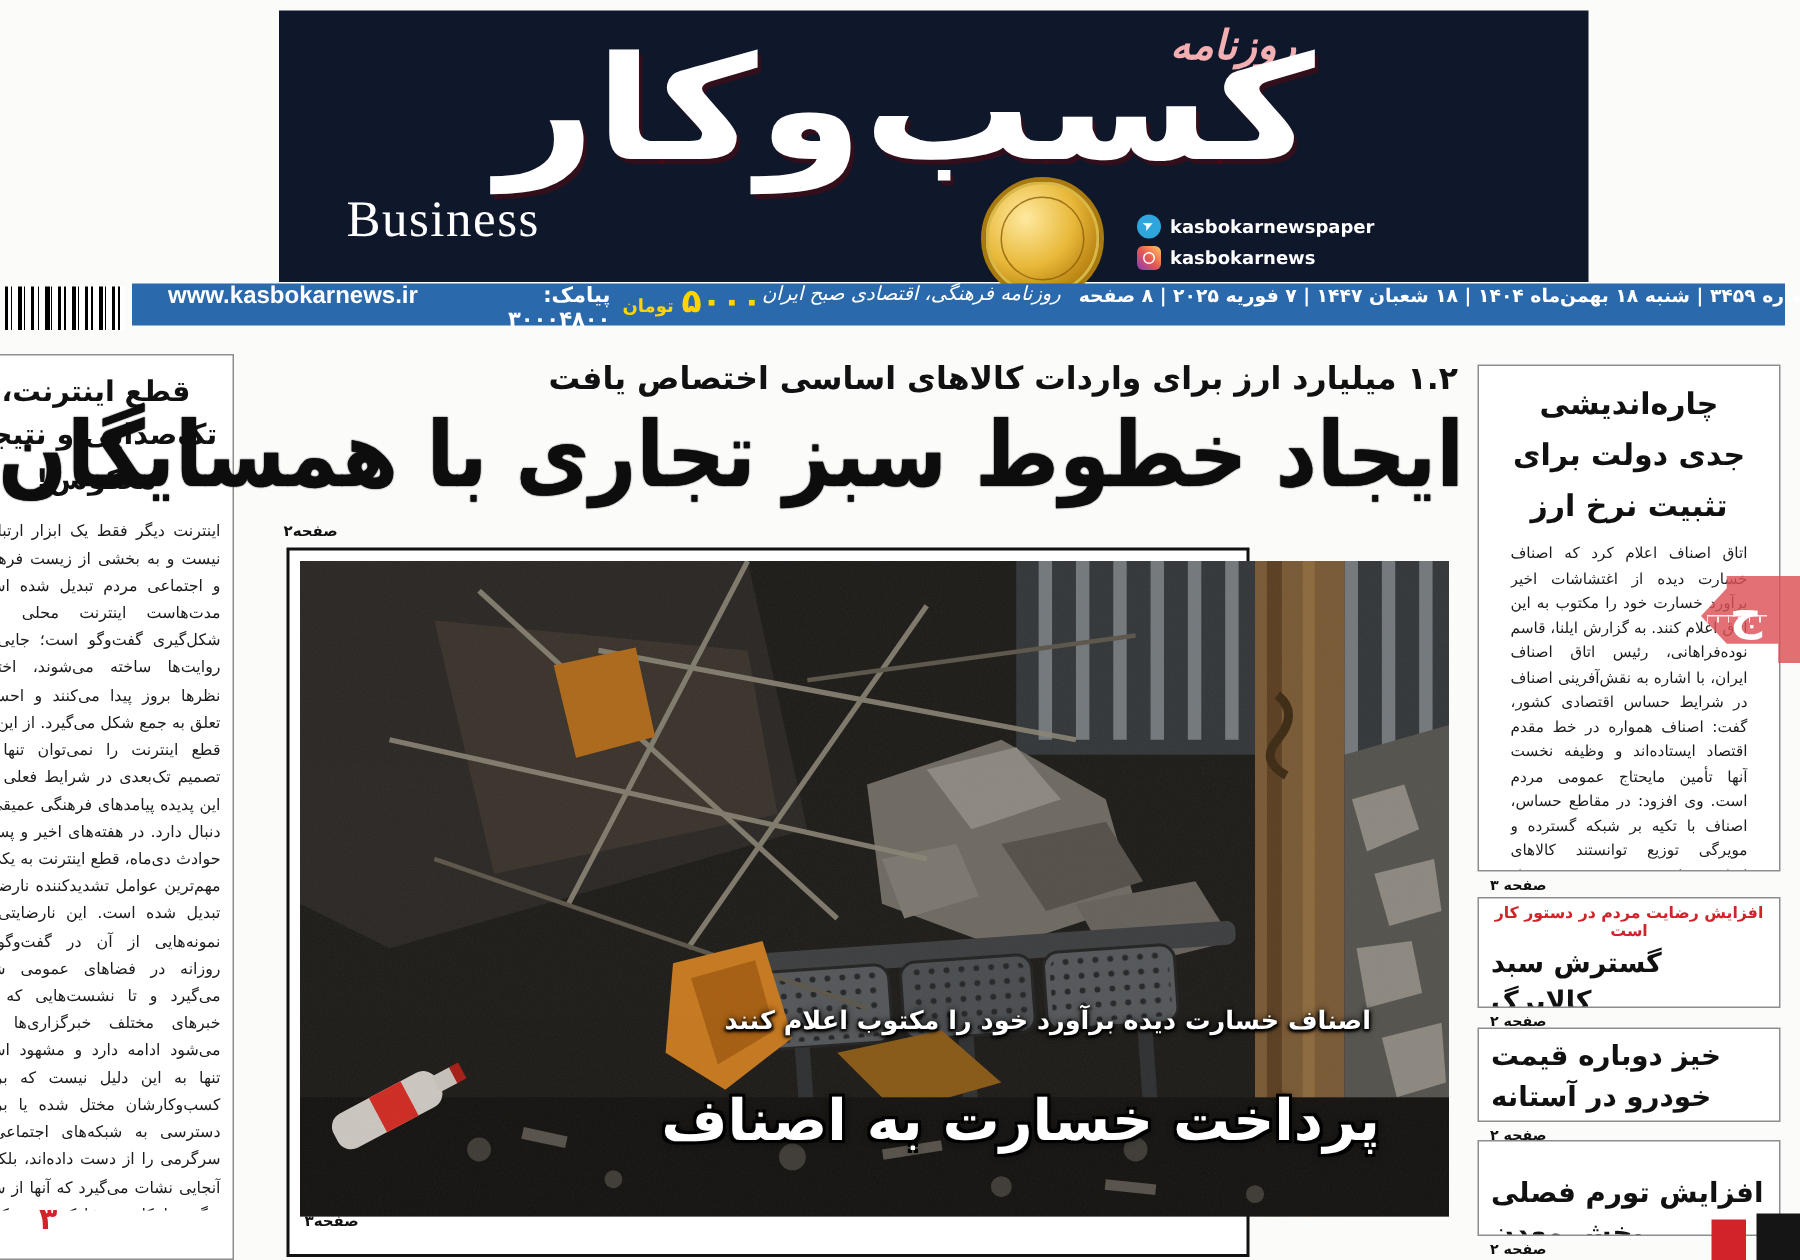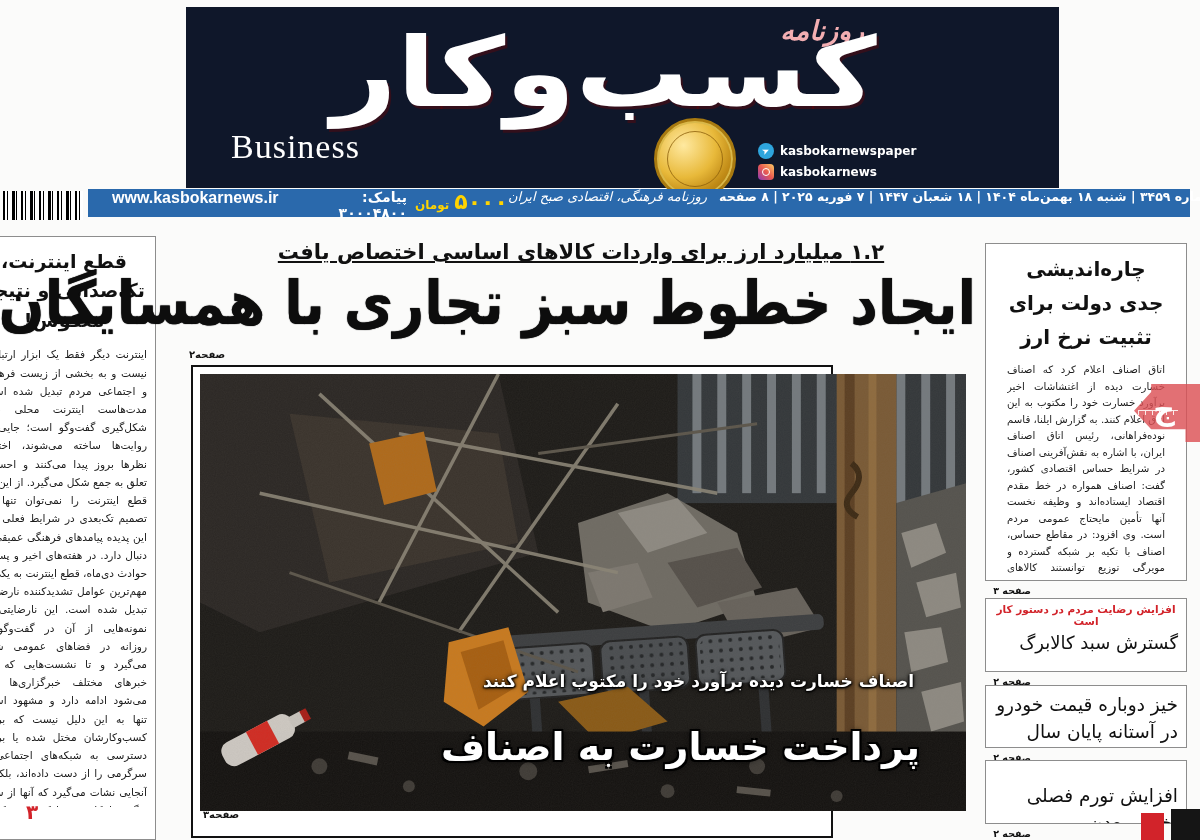--- a/index.html
+++ b/index.html
@@ -35,42 +35,42 @@
   .barcode { position:absolute; left:3px; top:191px; width:80px; height:29px;
              background:repeating-linear-gradient(90deg,#000 0 2px,#fff 2px 4px,#000 4px 5px,#fff 5px 9px,#000 9px 12px,#fff 12px 13px,#000 13px 14px,#fff 14px 18px); }
 
   
   .left-col { position:absolute; left:-24px; top:236px; width:180px; height:604px; background:#fff; border:1px solid #8d8d8d; padding:6px 8px 4px 4px; overflow:hidden; }
   .lc-headline { direction:rtl; text-align:center; font-weight:bold; font-size:19px; line-height:1.55; padding:4px 0 10px; color:#111; }
   .lc-body { direction:rtl; text-align:justify; font-size:10.6px; line-height:1.72; color:#1c1c1c; height:462px; overflow:hidden; }
   .lc-pagenum { position:absolute; left:26px; top:800px; color:#d2232a; font-size:20px; font-weight:bold; }
 
   
-  .lead-overline { position:absolute; left:190px; top:240px; width:782px; text-align:center; direction:rtl; font-weight:bold; font-size:21px; color:#111;text-decoration:underline; }
+  .lead-overline { position:absolute; left:190px; top:240px; width:782px; direction:rtl; font-weight:bold; font-size:21px; color:#111; }
   .lead-headline { position:absolute; left:186px; top:268px; width:790px; text-align:center; direction:rtl; font-weight:bold; font-size:54px; color:#0d0d0d; transform:scaleY(1.12); transform-origin:top center; text-shadow:0 0 1px #000; white-space:nowrap; }
   .lead-pageref { position:absolute; left:189px; top:349px; direction:rtl; font-size:10px; font-weight:bold; color:#111; }
 
   
   .photo-frame { position:absolute; left:191px; top:365px; width:642px; height:473px; border:2px solid #111; background:#fff; padding:7px 7px 0 7px; }
   .photo-wrap { position:relative; width:766px; height:437px; overflow:hidden; background:#191815; }
   .photo-wrap svg { display:block; width:100%; height:100%; }
   .photo-pageref { direction:rtl; text-align:right; font-size:10px; font-weight:bold; color:#111; padding:5px 2px 0 0; position:absolute; left:10px; bottom:16px; }
   .cap-kicker { position:absolute; right:52px; bottom:120px; direction:rtl; color:#fff; font-size:17px; font-weight:bold; text-shadow:0 0 5px #000,1px 1px 2px #000,-1px 1px 2px #000; }
   .cap-headline { position:absolute; right:46px; bottom:42px; direction:rtl; color:#fff; font-size:38px; font-weight:bold; text-shadow:0 0 6px #000,2px 2px 0 #000,-2px 2px 0 #000,2px -2px 0 #000,-2px -2px 0 #000; }
 
   
   .r-box { position:absolute; left:985px; width:202px; background:#fff; border:1px solid #8d8d8d; overflow:hidden; }
   .r-box1 { top:243px; height:338px; padding:8px 21px; }
   .rb1-headline { direction:rtl; text-align:center; font-weight:bold; font-size:20px; line-height:1.7; color:#111; padding-bottom:8px; }
   .rb1-body { direction:rtl; text-align:justify; font-size:10.2px; line-height:1.62; color:#1c1c1c; height:248px; overflow:hidden; }
   .r-pageref { position:absolute; left:971px; direction:rtl; text-align:right; font-size:9.5px; font-weight:bold; color:#111; width:60px; }
   .pr1 { top:585px; } .pr2 { top:676px; } .pr3 { top:752px; } .pr4 { top:828px; }
   .r-box2 { top:598px; height:74px; padding:4px 8px; }
   .rb-kicker { direction:rtl; text-align:center; color:#d2232a; font-size:10.5px; font-weight:bold; }
-  .rb-headline { direction:rtl; text-align:right; font-weight:normal; font-size:18px; line-height:1.4; color:#111; padding-top:3px; }
+  .rb-headline { direction:rtl; text-align:left; font-weight:bold; font-size:18px; line-height:1.4; color:#111; padding-top:3px; }
   .r-box3 { top:685px; height:63px; padding:6px 8px; }
   .r-box3 .rb-headline, .r-box4 .rb-headline { font-size:18.5px; line-height:1.45; padding-top:0; }
   .r-box4 { top:760px; height:64px; padding:22px 8px; }
 
   
   .bookmark { position:absolute; right:0; top:384px; width:66px; height:58px;
               background:rgba(220,80,85,.82);
               clip-path:polygon(0 46%, 26% 14%, 26% 0, 100% 0, 100% 100%, 78% 100%, 78% 78%, 26% 78%, 26% 78%);
               display:flex; align-items:center; justify-content:center; cursor:pointer; }
   .bookmark .glyph { color:#fff; font-size:30px; font-weight:bold; margin-right:6px; margin-top:-8px; }

